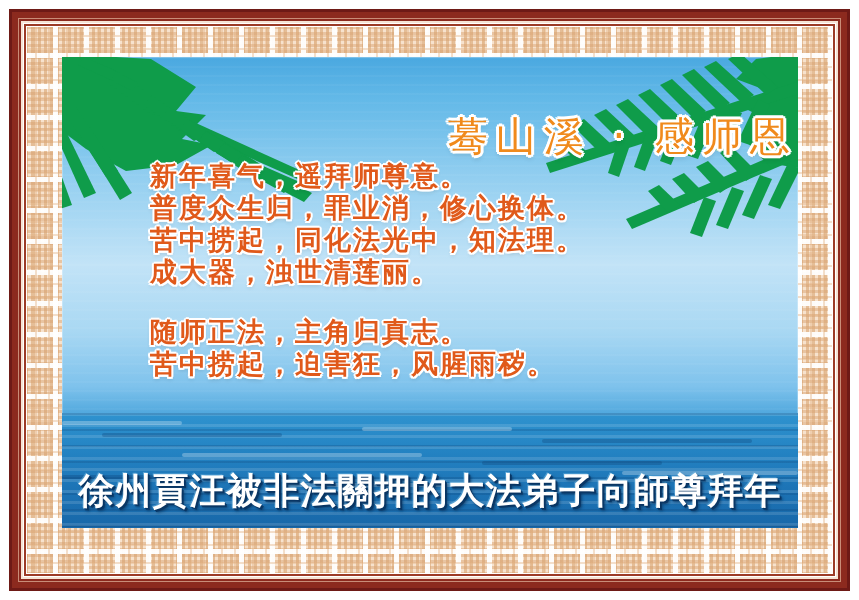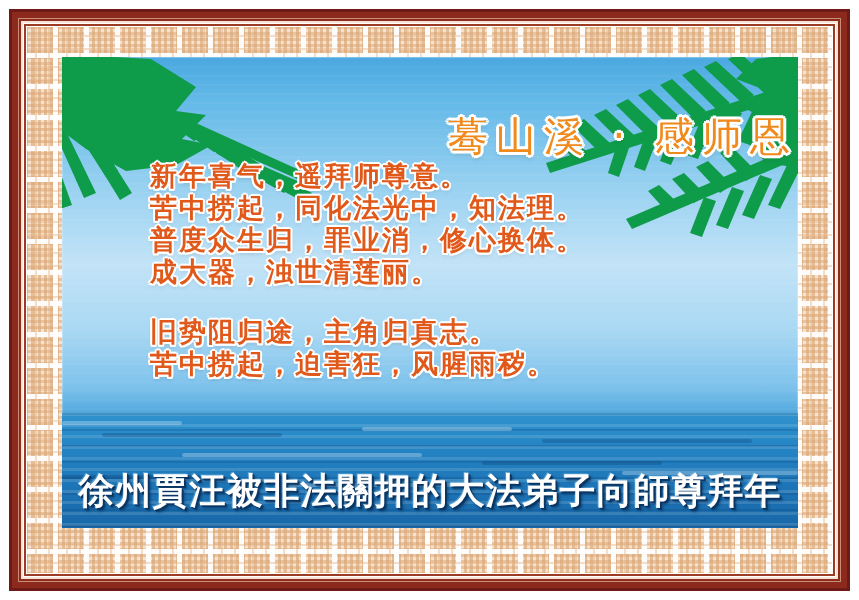--- a/index.html
+++ b/index.html
@@ -409,25 +409,25 @@
         <path d="M 254 124 L 236 164 L 248 168 L 266 128 Z"></path>
         <path d="M 226 136 L 210 174 L 222 178 L 238 140 Z"></path>
         <path d="M 198 146 L 184 182 L 196 186 L 210 150 Z"></path>
       </g>
     </svg>
 
     <div class="poem-title">蓦山溪 · 感师恩</div>
 
     <div class="poem-body">
       <div class="poem-line">新年喜气，遥拜师尊意。</div>
+      <div class="poem-line">普度众生归，罪业消，修心换体。</div>
       <div class="poem-line">苦中捞起，同化法光中，知法理。</div>
-      <div class="poem-line">普度众生归，罪业消，修心换体。</div>
       <div class="poem-line">成大器，浊世清莲丽。</div>
       <div class="stanza-gap"></div>
-      <div class="poem-line">旧势阻归途，主角归真志。</div>
+      <div class="poem-line">随师正法，主角归真志。</div>
       <div class="poem-line">苦中捞起，迫害狂，风腥雨秽。</div>
     </div>
 
     <div class="banner">
       <span class="banner-text">徐州賈汪被非法關押的大法弟子向師尊拜年</span>
     </div>
 
   </div>
 
 </div>

